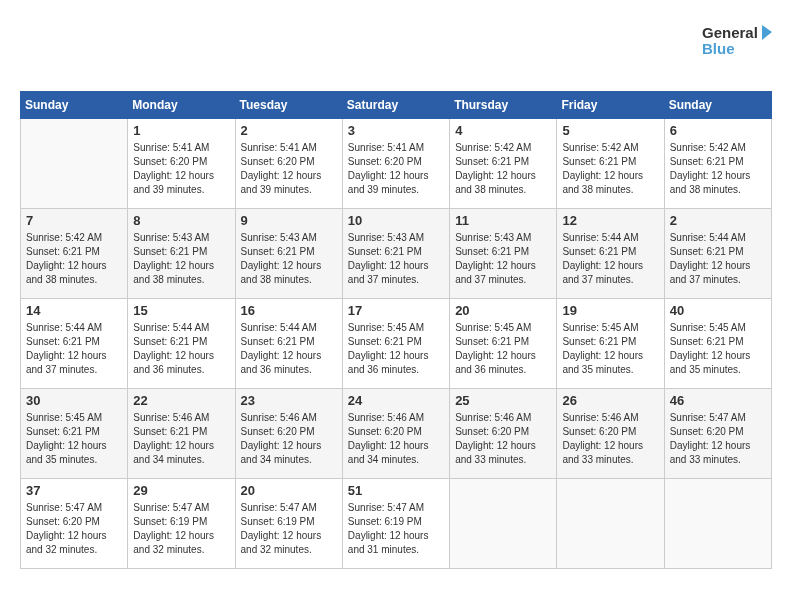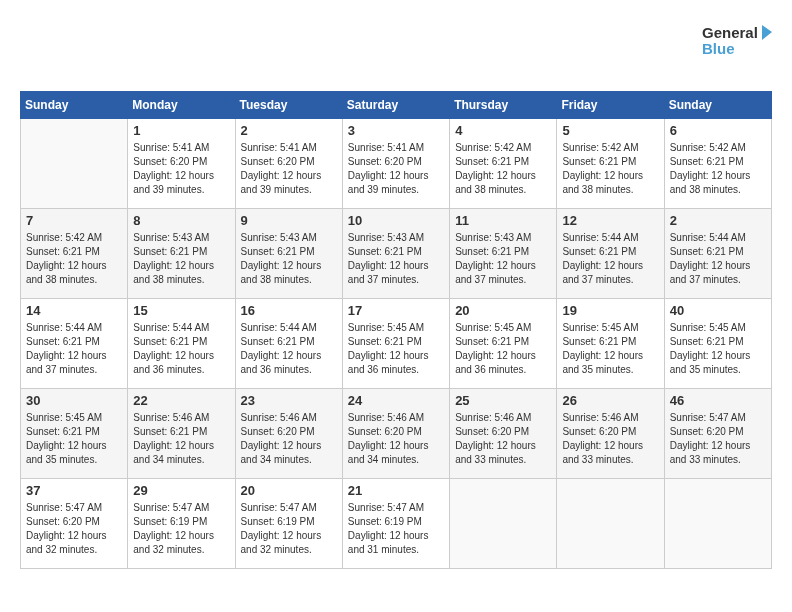--- a/index.html
+++ b/index.html
@@ -234,21 +234,21 @@
         </td>
         <td>
           <span class="day-number">29</span>
           <div class="day-info">Sunrise: 5:47 AM<br>Sunset: 6:19 PM<br>Daylight: 12 hours<br>and 32 minutes.</div>
         </td>
         <td>
           <span class="day-number">20</span>
           <div class="day-info">Sunrise: 5:47 AM<br>Sunset: 6:19 PM<br>Daylight: 12 hours<br>and 32 minutes.</div>
         </td>
         <td>
-          <span class="day-number">21</span>
+          <span class="day-number">51</span>
           <div class="day-info">Sunrise: 5:47 AM<br>Sunset: 6:19 PM<br>Daylight: 12 hours<br>and 31 minutes.</div>
         </td>
         <td class="empty-cell"></td>
         <td class="empty-cell"></td>
         <td class="empty-cell"></td>
       </tr>
     </tbody>
 </table>
 
 </body></html>

